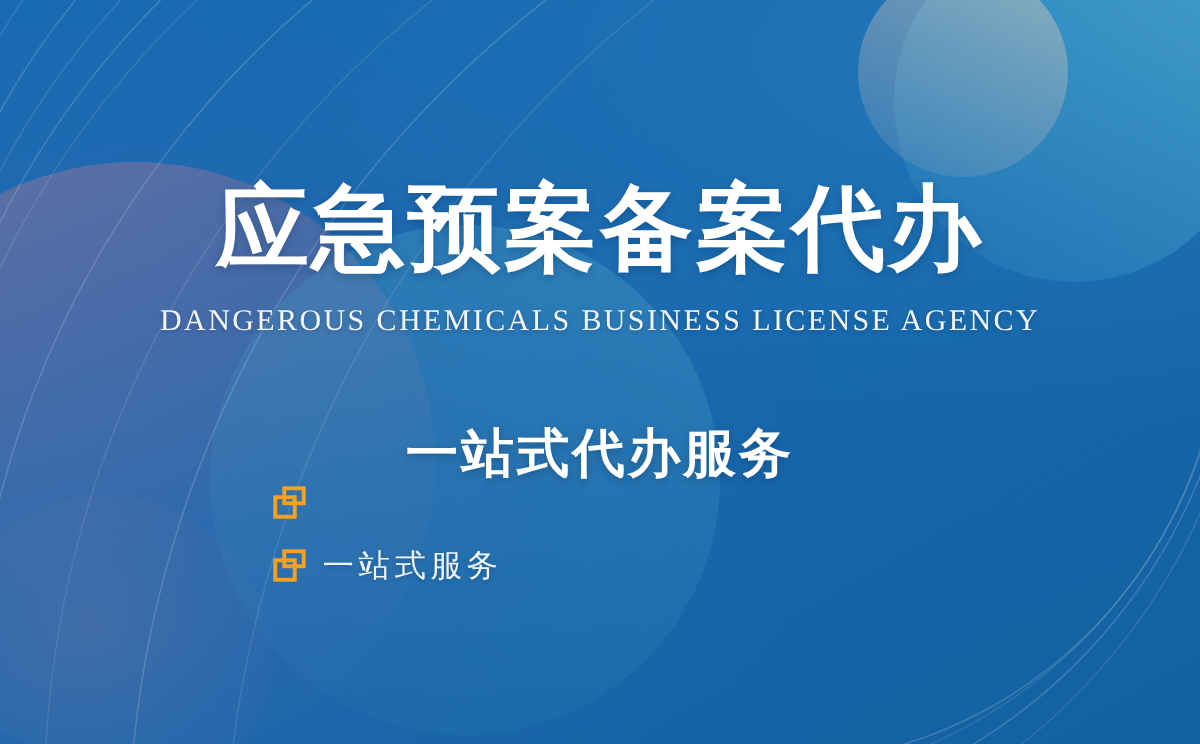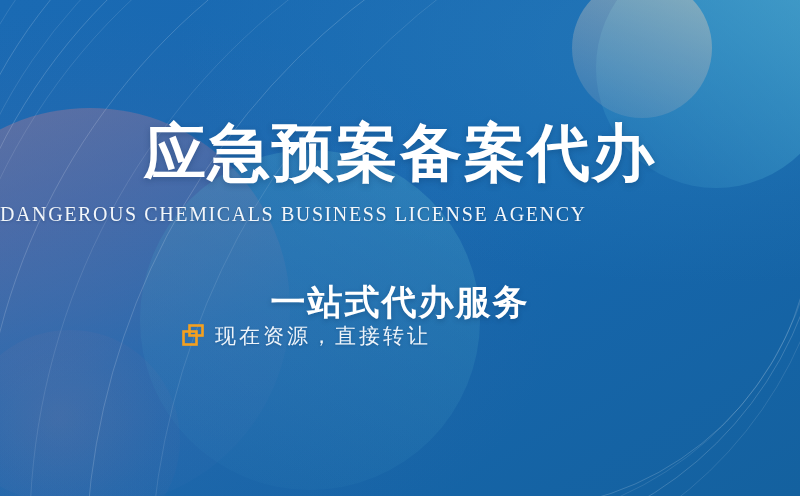--- a/index.html
+++ b/index.html
@@ -124,21 +124,21 @@
     letter-spacing: 2px;
     line-height: 1.08;
     text-shadow: 0 2px 6px rgba(0,40,80,0.28);
     white-space: nowrap;
   }
   .subtitle-en {
     position: absolute;
     left: 0;
     right: 0;
     top: 203px;
-    text-align: left;
+    text-align: center;
     color: #f2f6fa;
     font-family: "Liberation Serif", "DejaVu Serif", serif;
     font-size: 20px;
     font-weight: 400;
     letter-spacing: 1.6px;
     white-space: nowrap;
     text-shadow: 0 1px 3px rgba(0,40,80,0.30);
   }
   .subtitle-cn {
     position: absolute;
@@ -231,20 +231,28 @@
 
     <div class="bullets">
 
       <div class="bullet">
         <span class="bullet-icon">
           <svg width="22" height="22" viewBox="0 0 22 22">
             <rect x="7.5" y="1.5" width="13" height="10" fill="none" stroke="#f5a01e" stroke-width="2.6"></rect>
             <rect x="1.5" y="7.5" width="13" height="13" fill="none" stroke="#f5a01e" stroke-width="2.6"></rect>
           </svg>
         </span>
-        <span class="bullet-text">现在资源，直接转让</span>
       </div>
 
 
+      <div class="bullet">
+        <span class="bullet-icon">
+          <svg width="22" height="22" viewBox="0 0 22 22">
+            <rect x="7.5" y="1.5" width="13" height="10" fill="none" stroke="#f5a01e" stroke-width="2.6"></rect>
+            <rect x="1.5" y="7.5" width="13" height="13" fill="none" stroke="#f5a01e" stroke-width="2.6"></rect>
+          </svg>
+        </span>
+        <span class="bullet-text">一站式服务</span>
+      </div>
 
     </div>
   </div>
 </div>
 
 </body></html>

